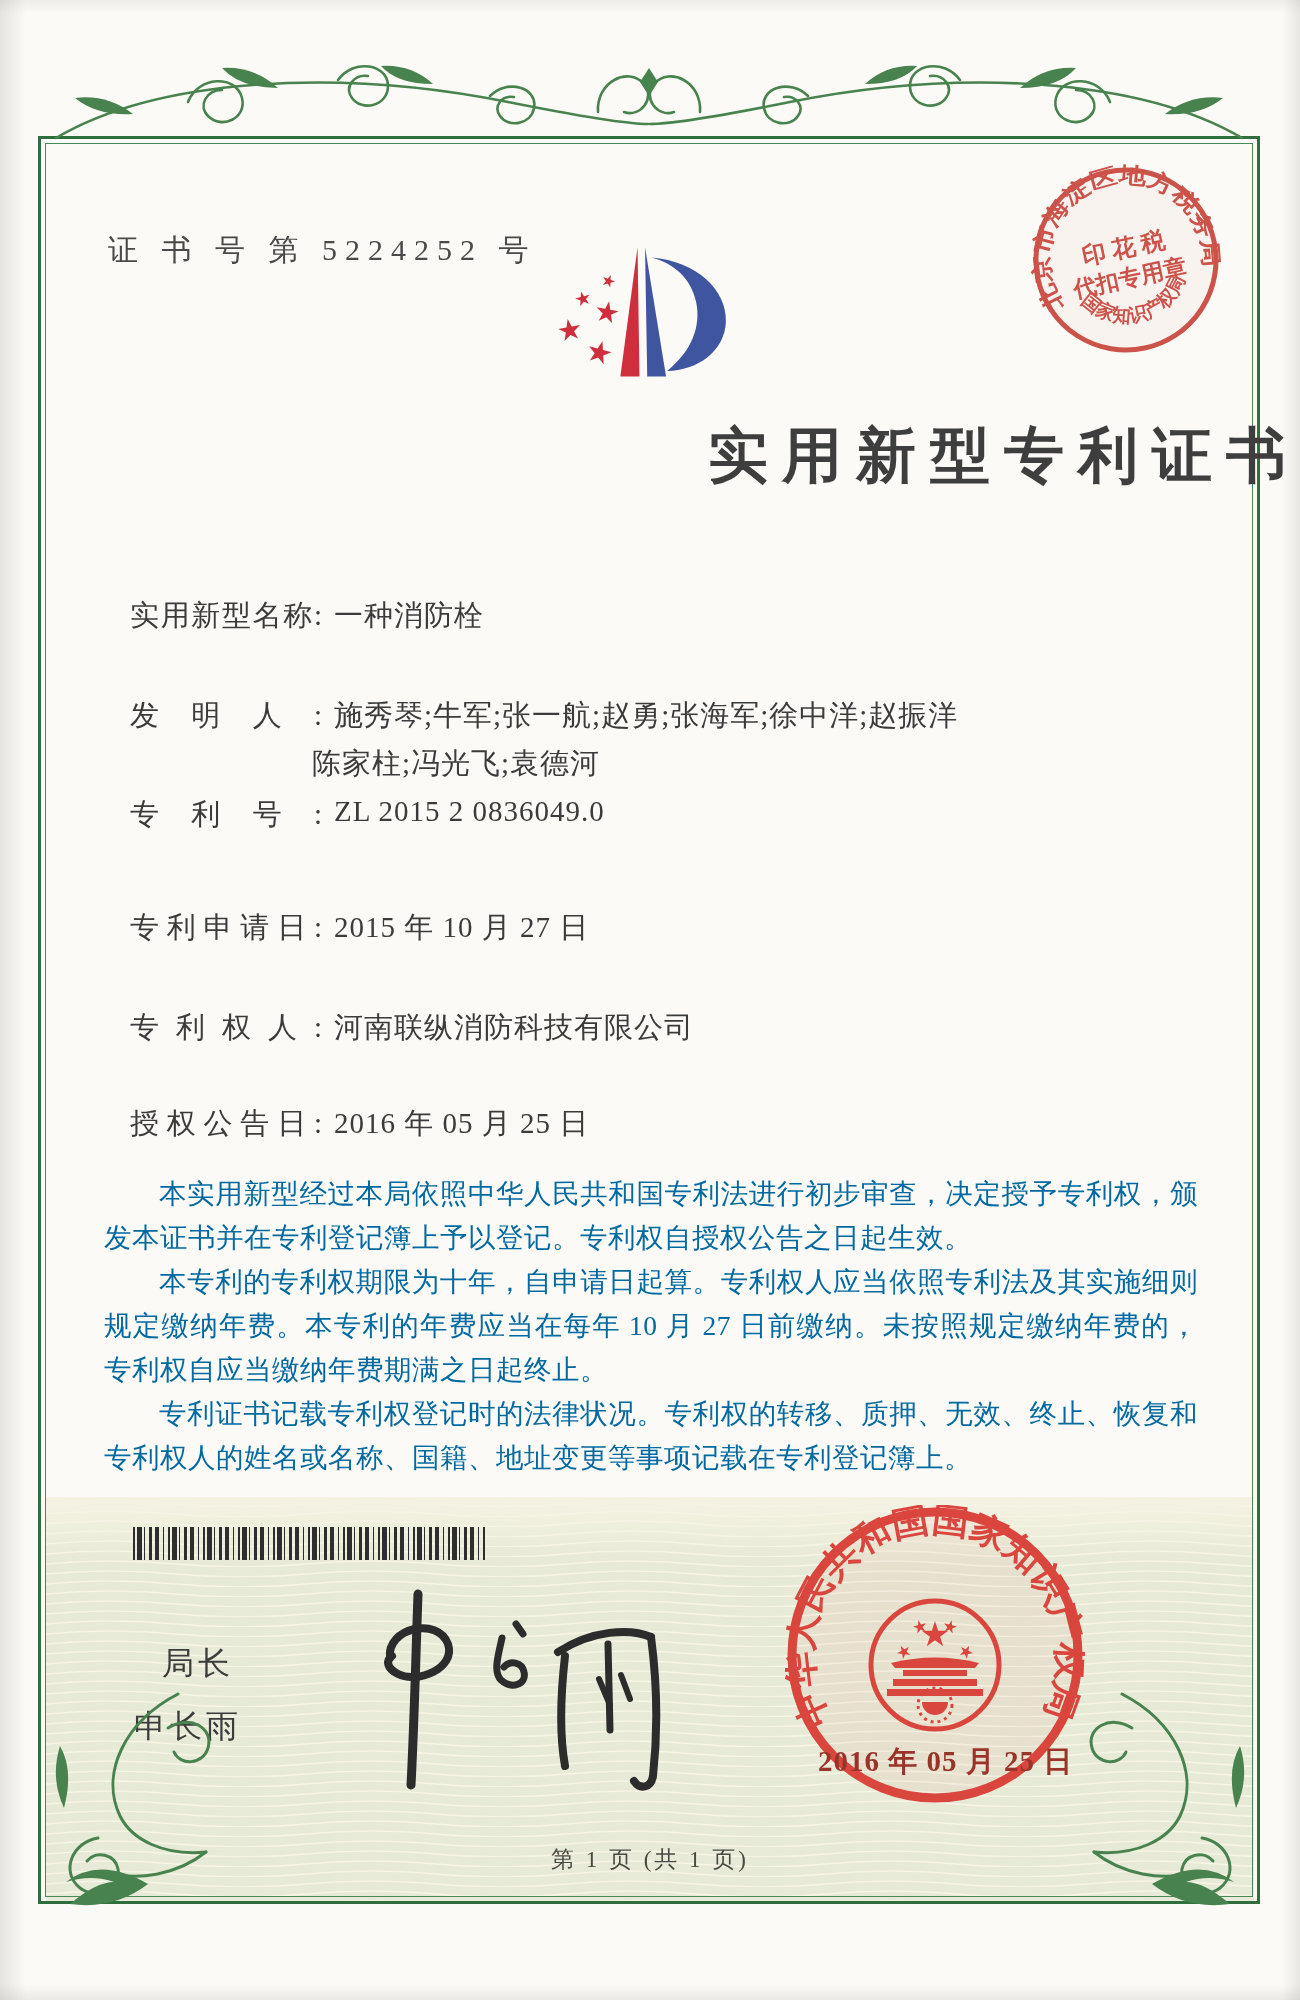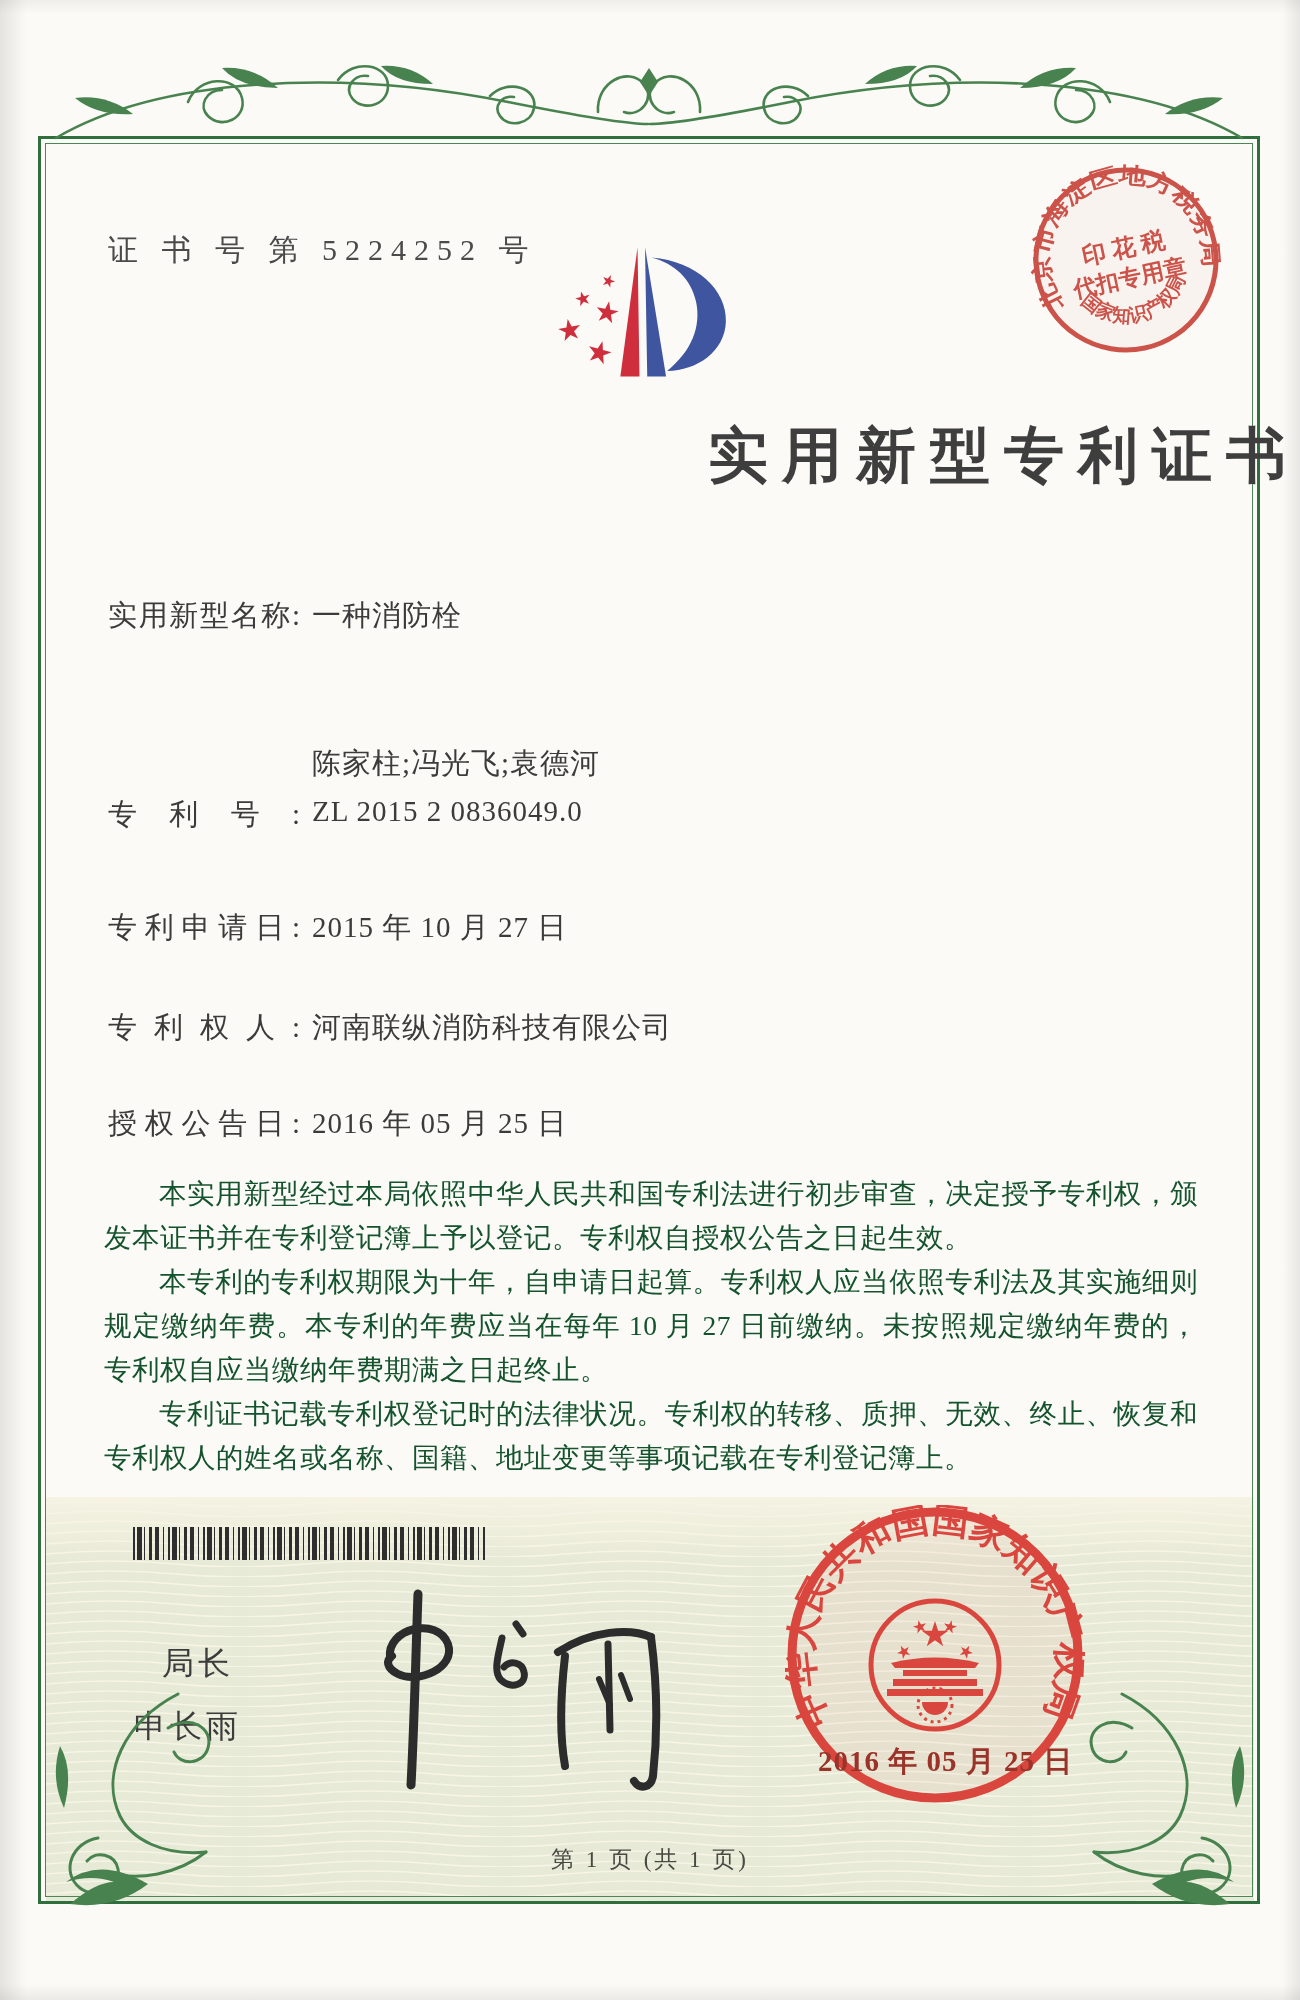--- a/index.html
+++ b/index.html
@@ -11,25 +11,25 @@
   .edge-r{right:0;top:0;width:18px;height:100%;background:linear-gradient(270deg,rgba(90,88,84,.12),rgba(0,0,0,0));}
   .edge-t{left:0;top:0;width:100%;height:14px;background:linear-gradient(180deg,rgba(90,88,84,.08),rgba(0,0,0,0));}
   .edge-b{left:0;bottom:0;width:100%;height:16px;background:linear-gradient(0deg,rgba(90,88,84,.10),rgba(0,0,0,0));}
   
   .frame-outer{left:38px;top:136px;width:1216px;height:1762px;border:3px solid #2f6e3d;}
   .frame-inner{position:absolute;left:4px;top:4px;right:4px;bottom:4px;border:1.5px solid #4a8757;}
   .cert-no{left:108px;top:230px;font-size:30px;letter-spacing:8px;color:#4a4a4a;text-align:right;}
   .title{left:0;top:416px;width:100%;text-align:right;font-size:60px;font-weight:600;
          letter-spacing:14px;color:#3e3e3e;}
   .field{left:108px;font-size:29px;white-space:nowrap;}
-  .flabel{display:inline-block;width:192px;text-align:justify;text-align-last:justify;vertical-align:top;}
+  .flabel{display:inline-block;width:192px;text-align:justify;text-align-last:justify;vertical-align:top;margin-left:22px;}
   .fvalue{margin-left:12px;letter-spacing:1px;}
   .f-line2{left:312px;font-size:29px;letter-spacing:1px;}
   .bodytext{left:104px;top:1172px;width:1094px;font-size:27.5px;line-height:44px;
-            text-align:justify;letter-spacing:.5px;color:#14532d;}
+            text-align:justify;letter-spacing:.5px;color:#0369a1;}
   .bodytext p{margin:0;text-indent:2em;}
   .band{left:46px;top:1497px;}
   .barcode{left:133px;top:1527px;width:352px;height:33px;
     background:repeating-linear-gradient(90deg,
       #2e2e2e 0 2px, rgba(0,0,0,0) 2px 4px,
       #2e2e2e 4px 9px, rgba(0,0,0,0) 9px 11px,
       #2e2e2e 11px 12px, rgba(0,0,0,0) 12px 16px,
       #2e2e2e 16px 19px, rgba(0,0,0,0) 19px 22px,
       #2e2e2e 22px 26px, rgba(0,0,0,0) 26px 30px,
       #2e2e2e 30px 31px, rgba(0,0,0,0) 31px 35px);}
@@ -128,20 +128,23 @@
         <textPath href="#taxBot" startOffset="0" textLength="128" lengthAdjust="spacingAndGlyphs">国家知识产权局</textPath>
       </text>
     </g>
   </svg>
 
   <div class="abs title">实用新型专利证书</div>
 
   <div class="abs field" style="top:596px;">
     <span class="flabel">实用新型名称:</span><span class="fvalue">一种消防栓</span>
   </div>
+  <div class="abs field" style="top:696px;">
+    <span class="flabel">发明人:</span><span class="fvalue">施秀琴;牛军;张一航;赵勇;张海军;徐中洋;赵振洋</span>
+  </div>
   <div class="abs f-line2" style="top:744px;">陈家柱;冯光飞;袁德河</div>
   <div class="abs field" style="top:795px;">
     <span class="flabel">专利号:</span><span class="fvalue">ZL 2015 2 0836049.0</span>
   </div>
   <div class="abs field" style="top:908px;">
     <span class="flabel">专利申请日:</span><span class="fvalue">2015 年 10 月 27 日</span>
   </div>
   <div class="abs field" style="top:1008px;">
     <span class="flabel">专利权人:</span><span class="fvalue">河南联纵消防科技有限公司</span>
   </div>

